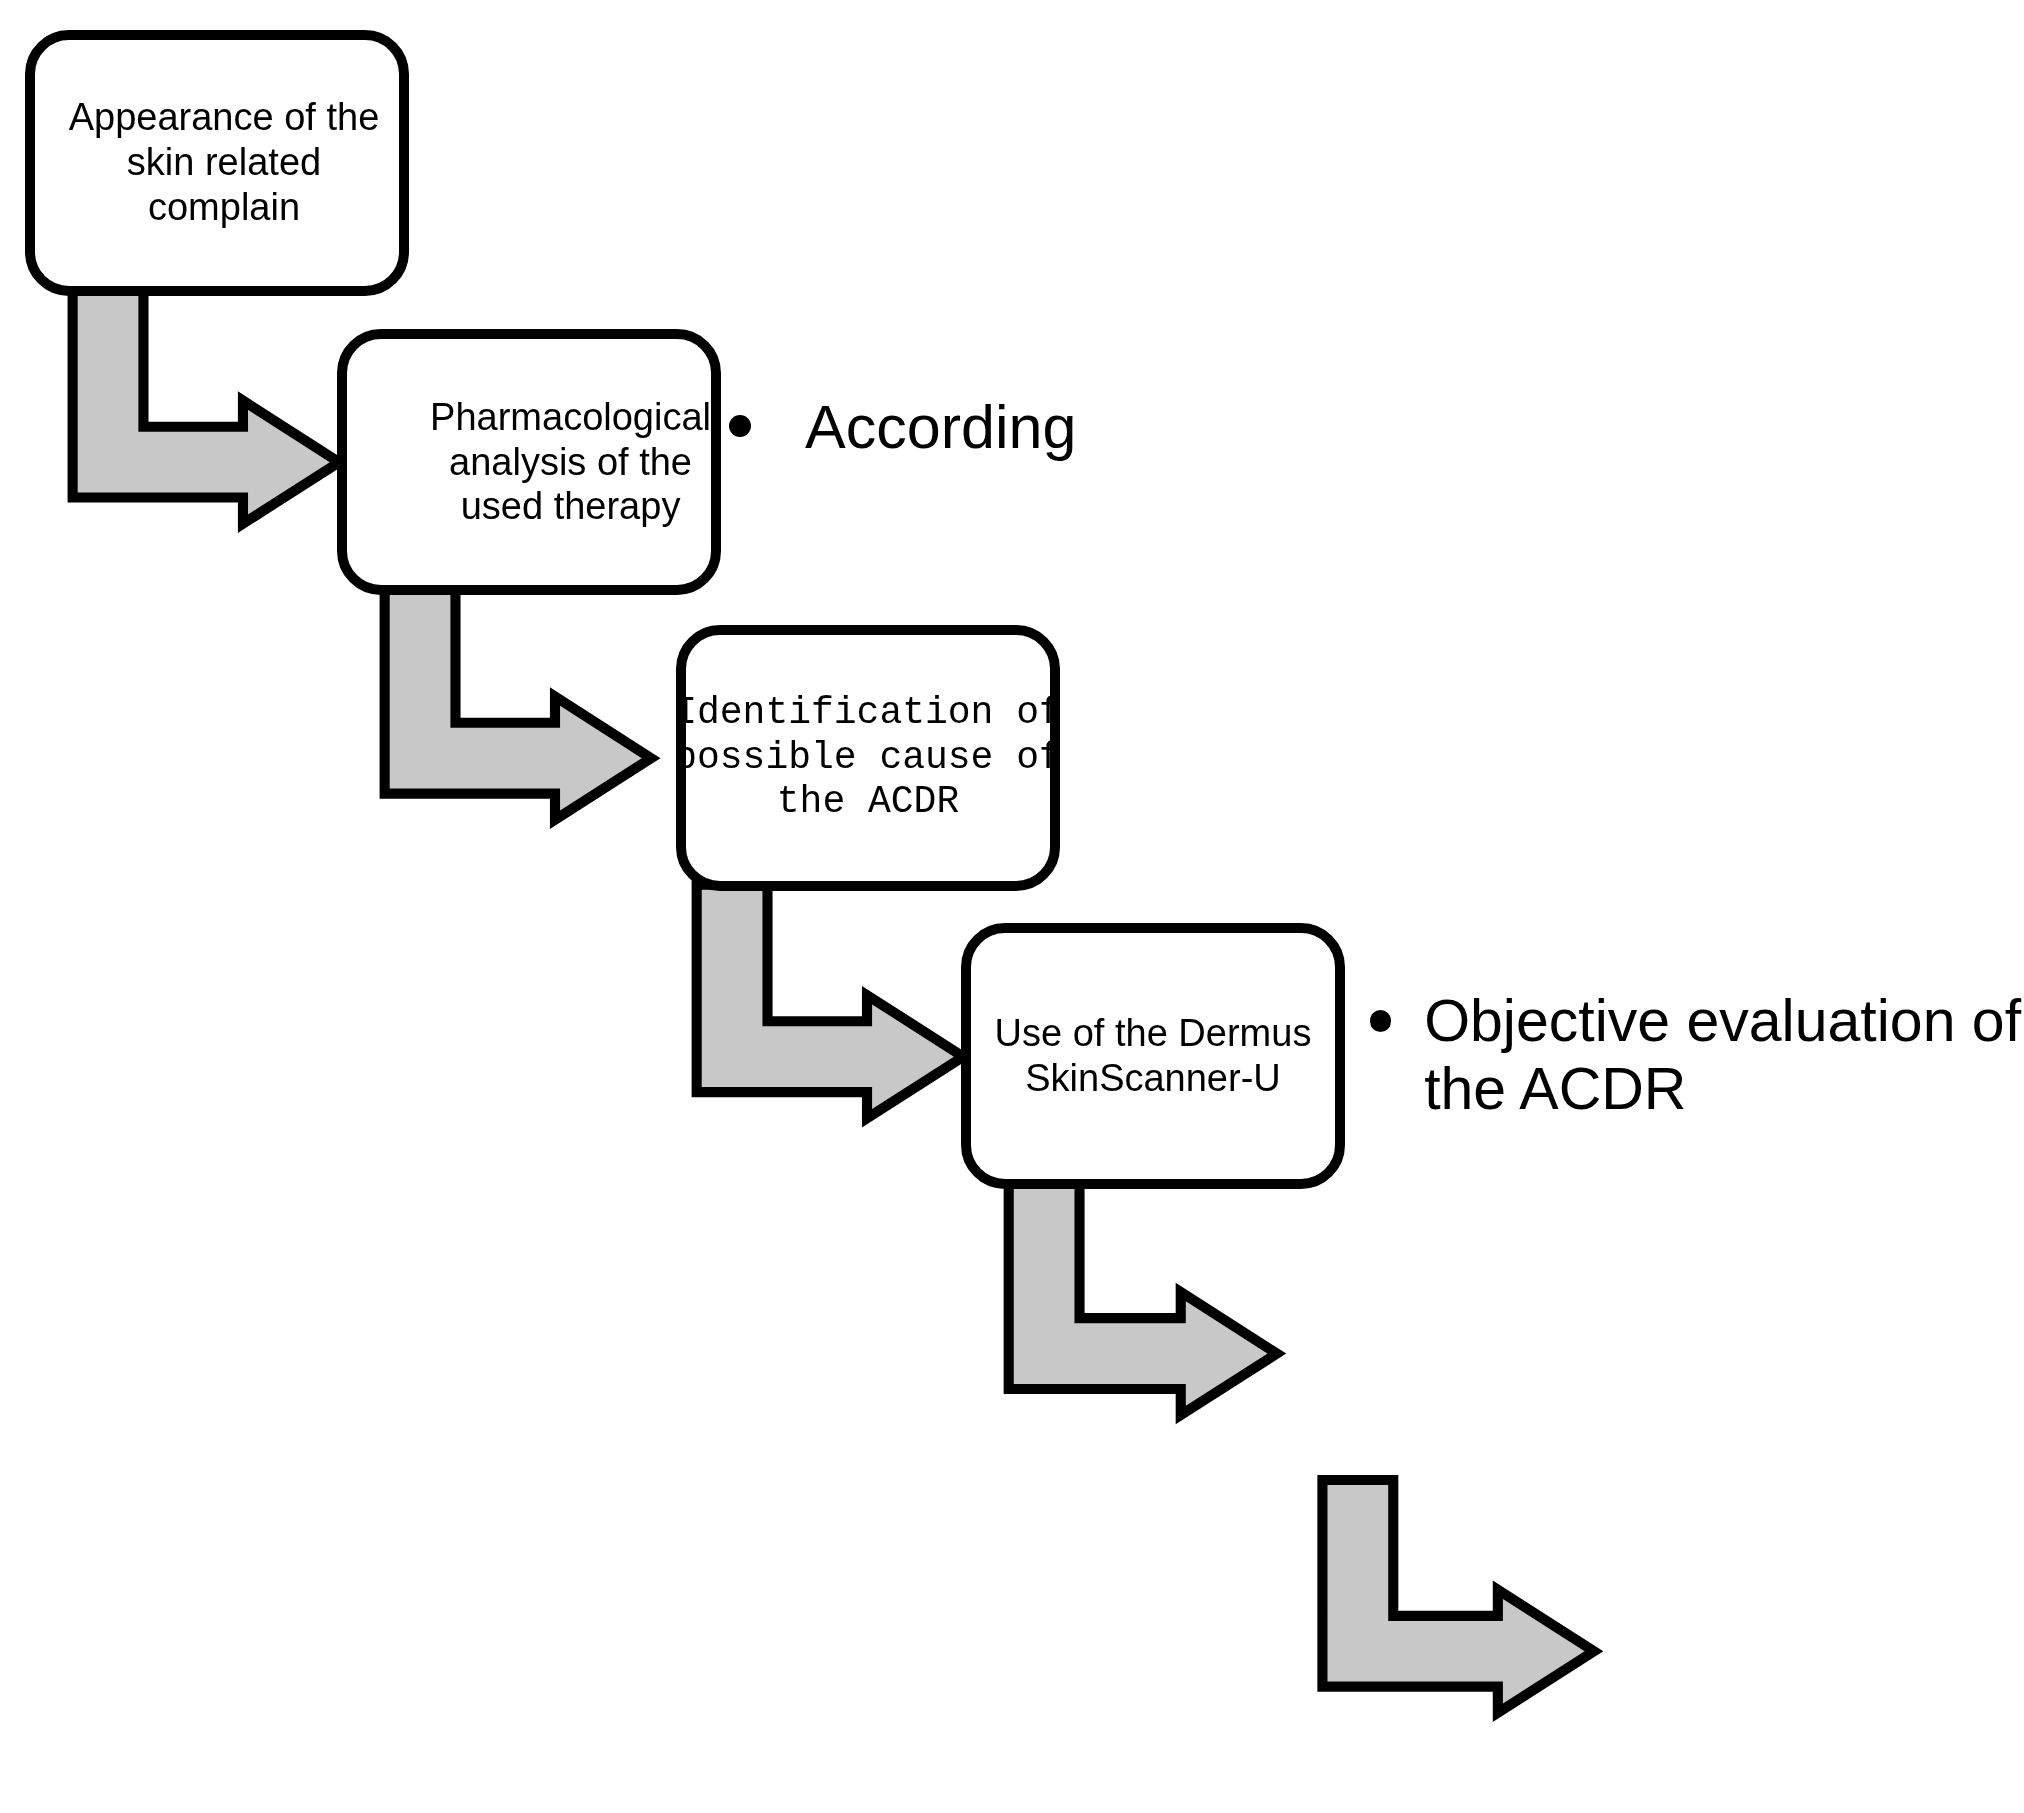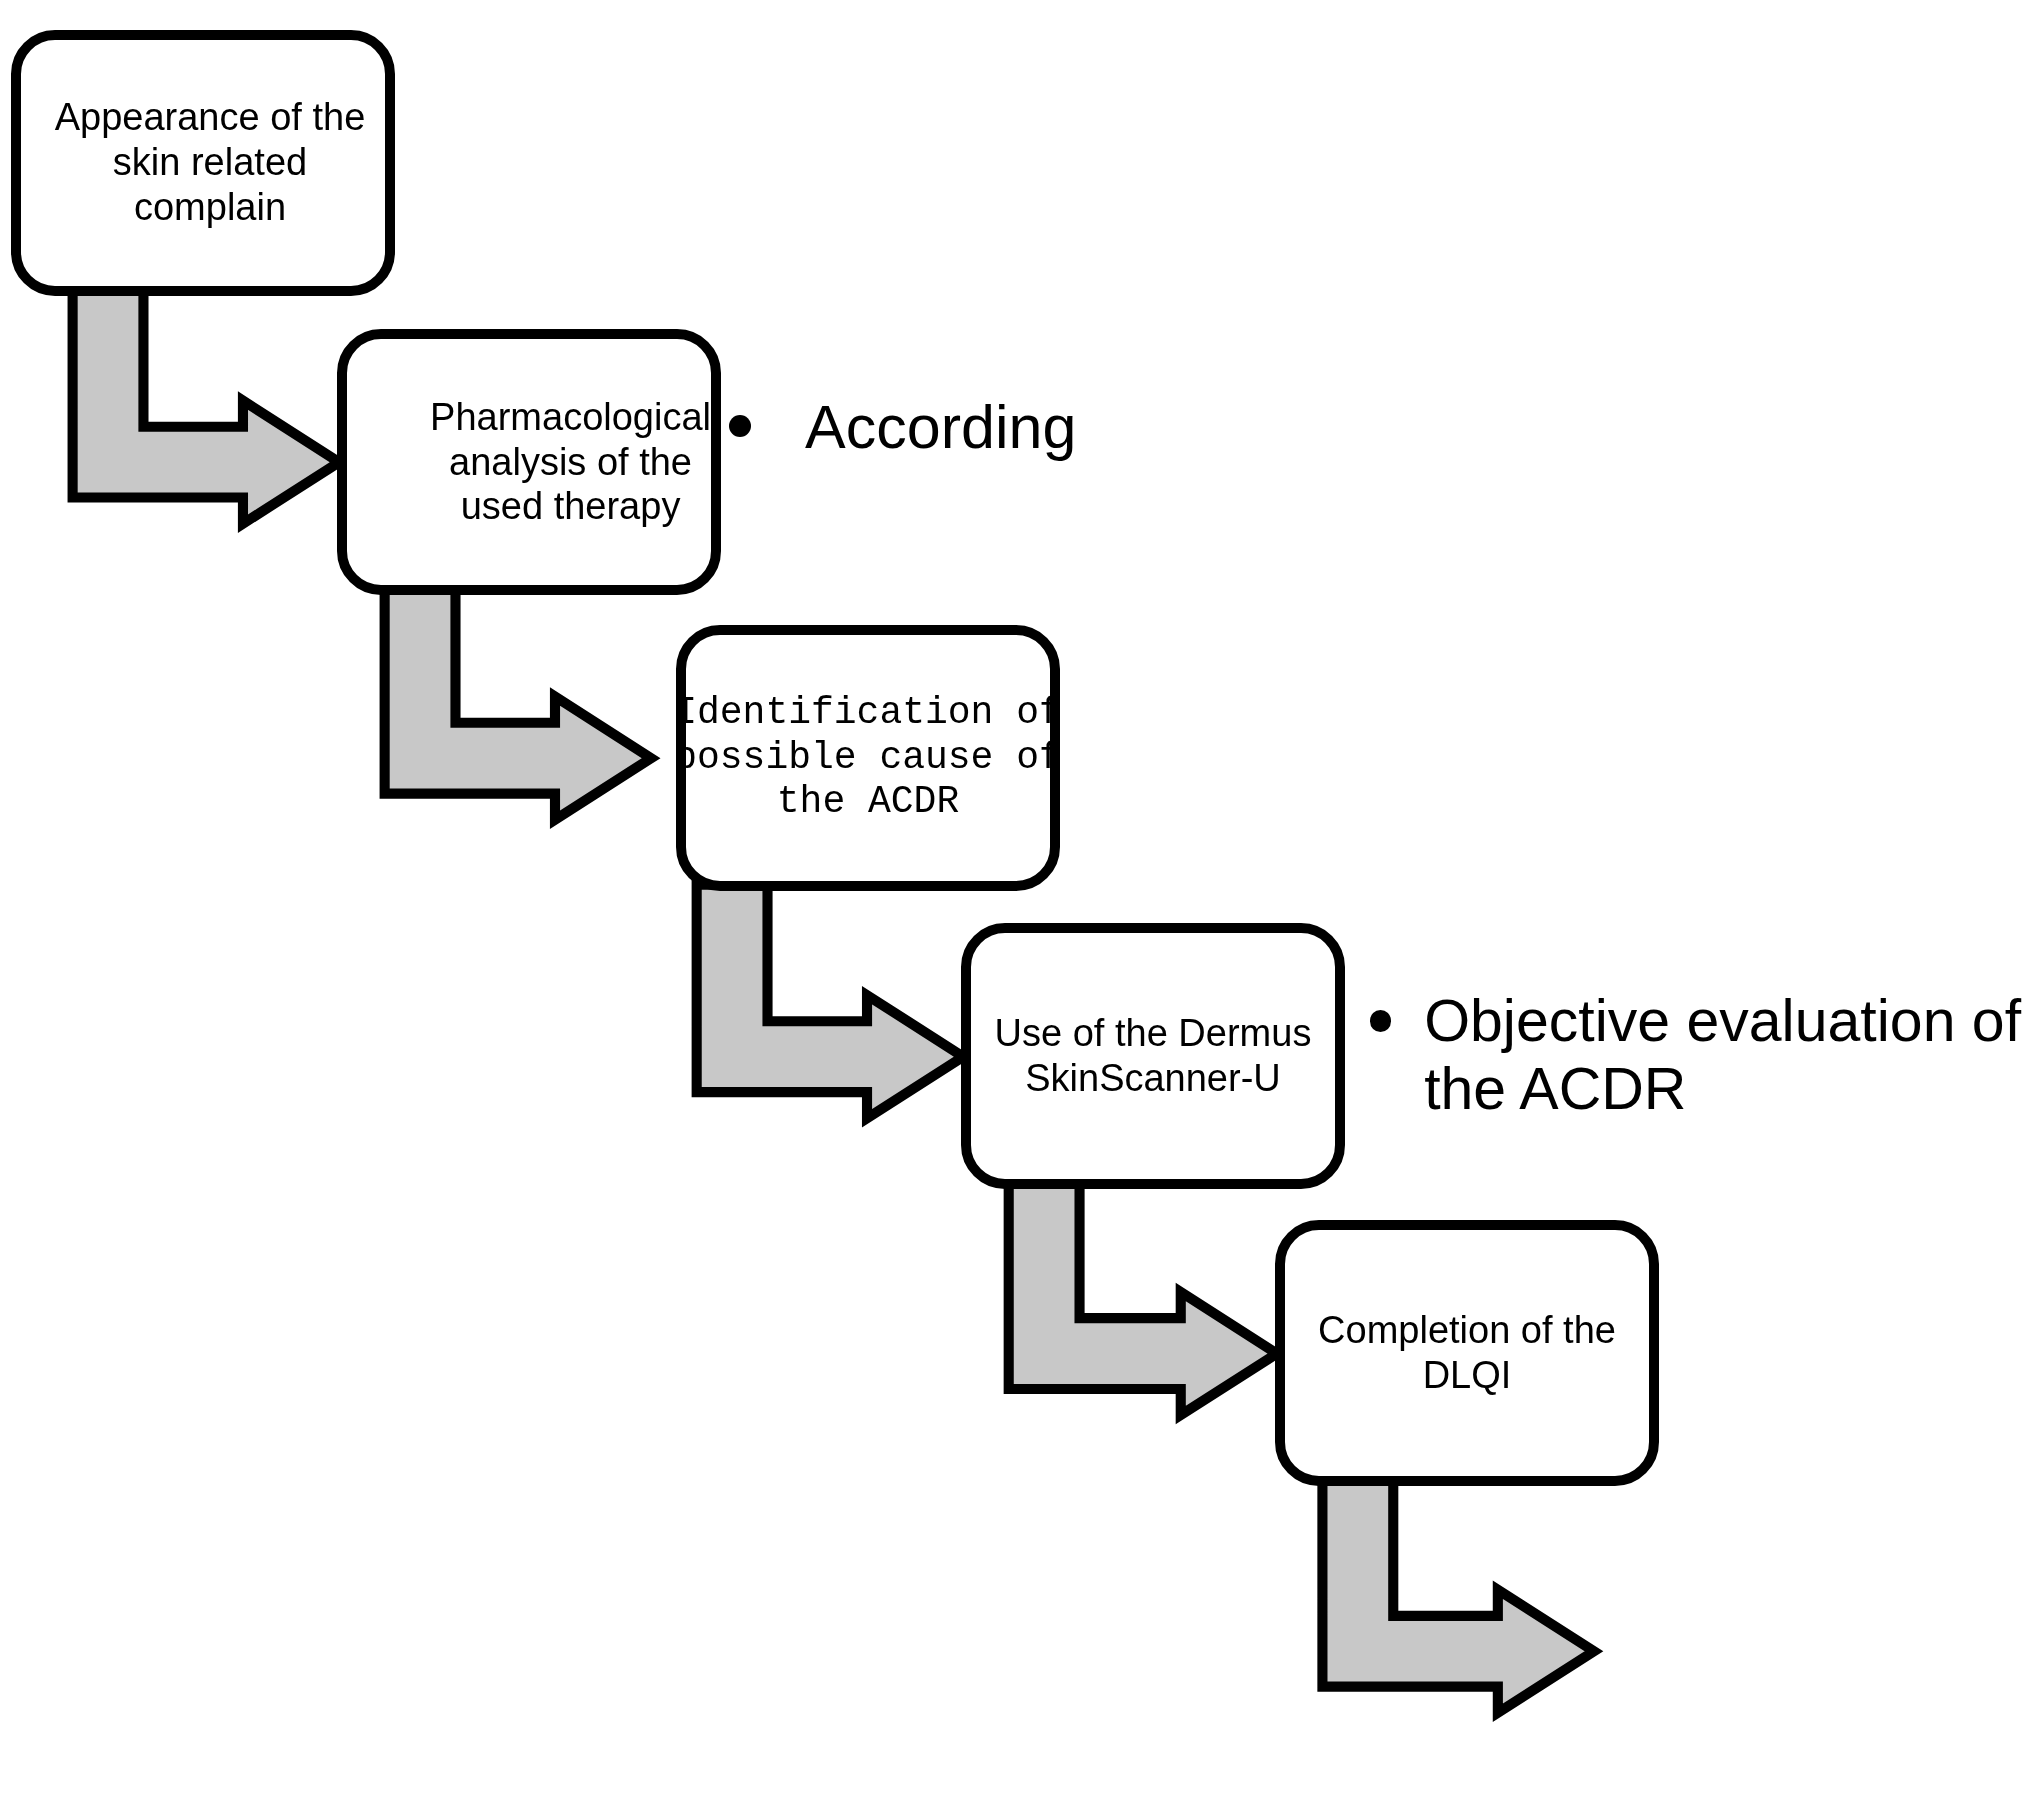--- a/index.html
+++ b/index.html
@@ -42,21 +42,21 @@
     border-radius: 44px;
     display: flex;
     align-items: center;
     justify-content: center;
     text-align: center;
     z-index: 2;
     font-size: 38px;
     line-height: 1.18;
   }
   .step-box .line { display: block; white-space: nowrap; }
-  .b1 { left: 11px;   top: 29.5px; padding-left: 14px; }
+  .b1 { left: 25px;   top: 29.5px; padding-left: 14px; }
   .b2 { left: 337px;  top: 329px; justify-content: flex-end; }
   .b3 { left: 676px;  top: 625px; font-family: Liberation Mono, monospace; }
   .b4 { left: 961px; top: 923px; }
   .b5 { left: 1275px; top: 1220px; }
   .b6 { left: 1592px; top: 1518px; }
 
   .annot {
     position: absolute;
     display: flex;
     align-items: flex-start;
@@ -114,26 +114,20 @@
     </div>
   </div>
 
   <div class="step-box b4">
     <div>
       <span class="line">Use of the Dermus</span>
       <span class="line">SkinScanner-U</span>
     </div>
   </div>
 
-  <div class="step-box b5">
-    <div>
-      <span class="line">Completion of the</span>
-      <span class="line">DLQI</span>
-    </div>
-  </div>
 
 
   <div class="annot a1">
     <span class="bullet"></span>
     <div class="lines">
       <span>According</span>
     </div>
   </div>
 
 

